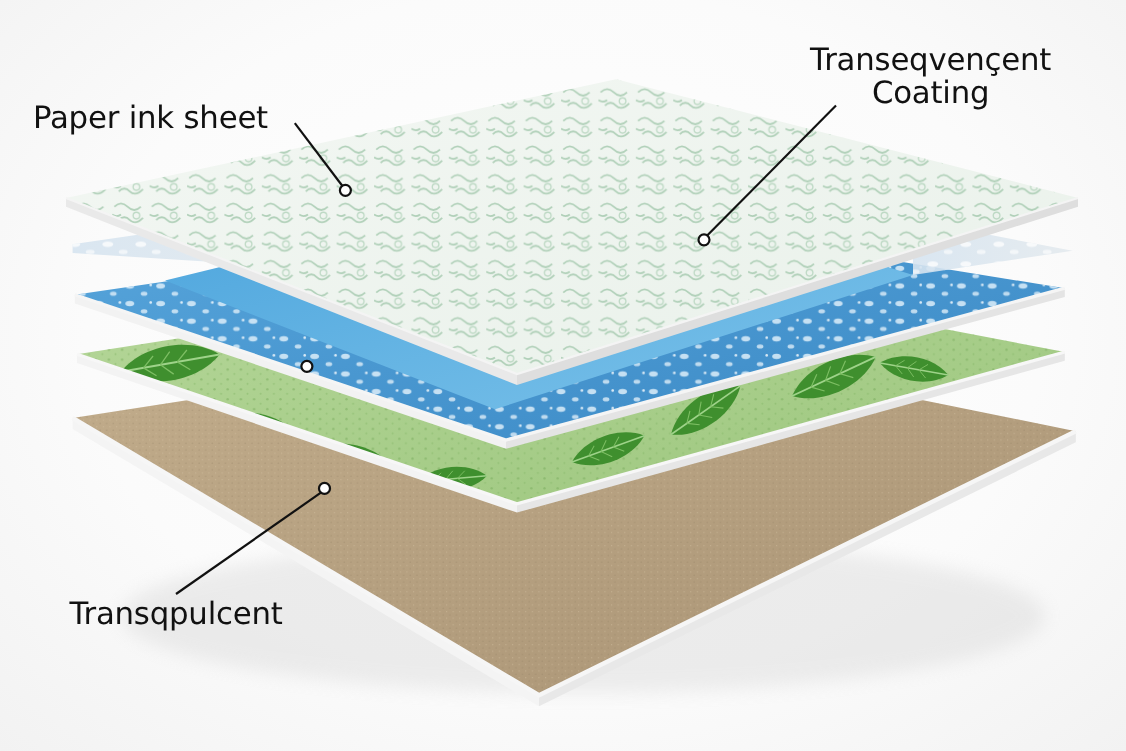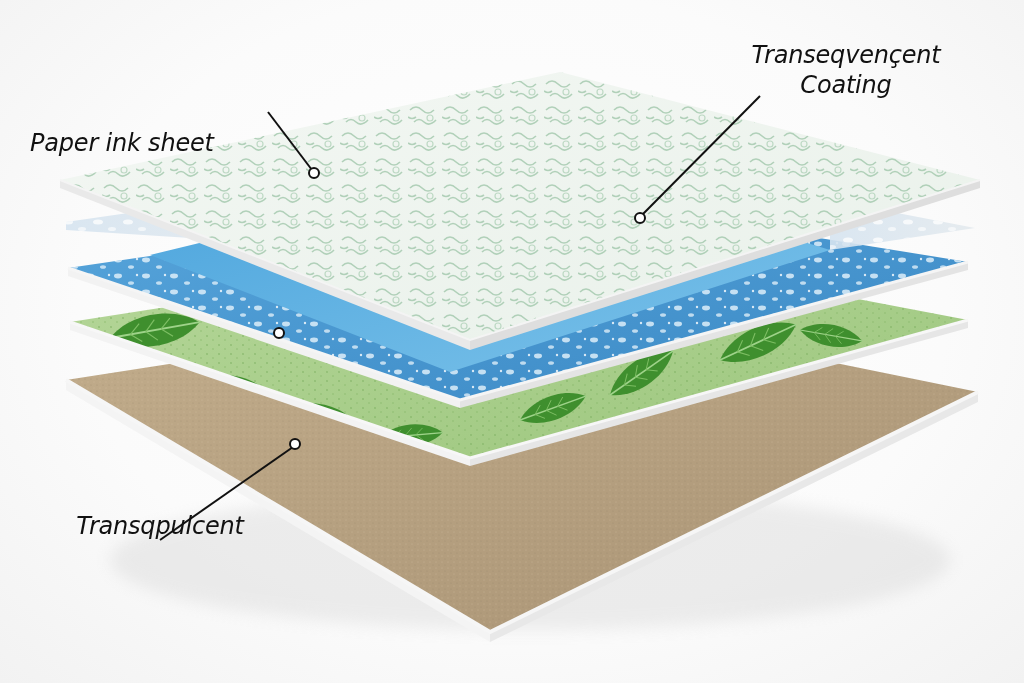--- a/index.html
+++ b/index.html
@@ -7,30 +7,29 @@
     width: 1024px; height: 683px; overflow: hidden;
     background: radial-gradient(ellipse at 50% 45%, #ffffff 0%, #fbfbfb 60%, #f2f2f2 100%);
     font-family: "DejaVu Sans", sans-serif;
     position: relative;
   }
   #stage { position: absolute; left: 0; top: 0; width: 1024px; height: 683px; }
   .label {
     position: absolute;
     color: #111;
     font-family: "DejaVu Sans", sans-serif;
-    font-size: 24px;
+    font-size: 28px;
     line-height: 30px;
     letter-spacing: -0.2px;
     text-align: center;
     white-space: nowrap;
-    font-style: italic;
   }
-  #label-paper { left: 30px; top: 92px; text-align: left; margin-top: 36px; }
+  #label-paper { left: 30px; top: 92px; text-align: left; }
   #label-coating { left: 726px; top: 40px; width: 240px; }
-  #label-layer { left: 60px; top: 511px; width: 200px; text-align: center; }
+  #label-layer { left: 60px; top: 543px; width: 200px; text-align: center; }
 </style>
 </head>
 <body>
 
 <div id="stage">
   <svg width="1024" height="683" viewBox="0 0 1024 683" xmlns="http://www.w3.org/2000/svg">
     <defs>
       <filter id="soft" x="-10%" y="-10%" width="120%" height="130%">
         <feGaussianBlur stdDeviation="8"></feGaussianBlur>
       </filter>

